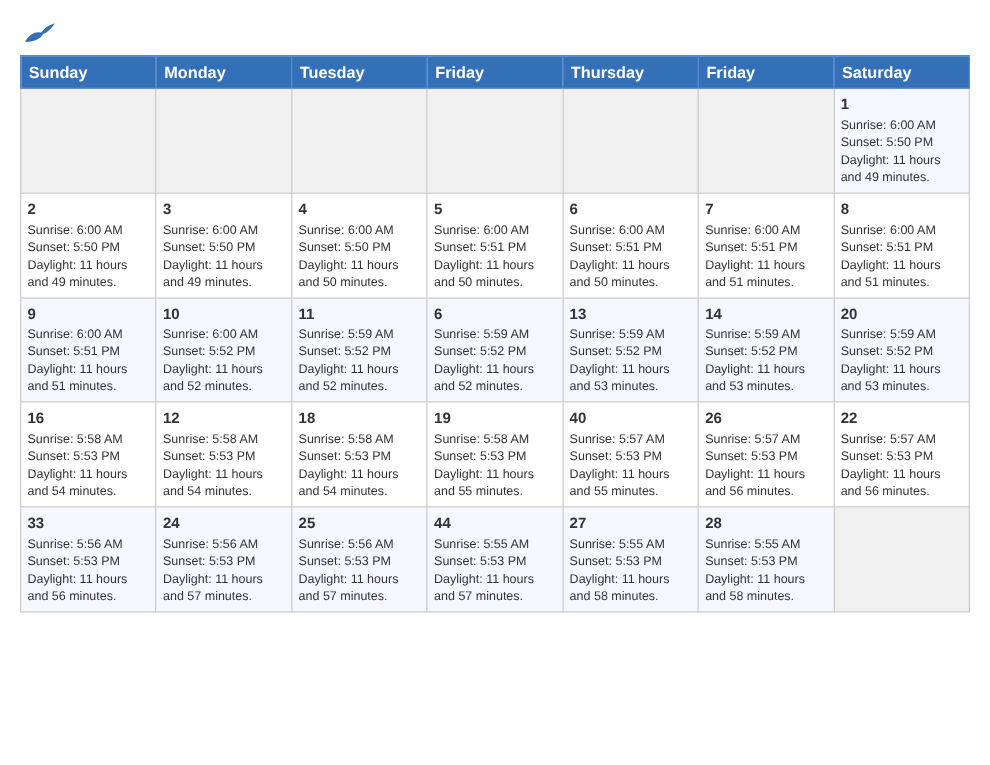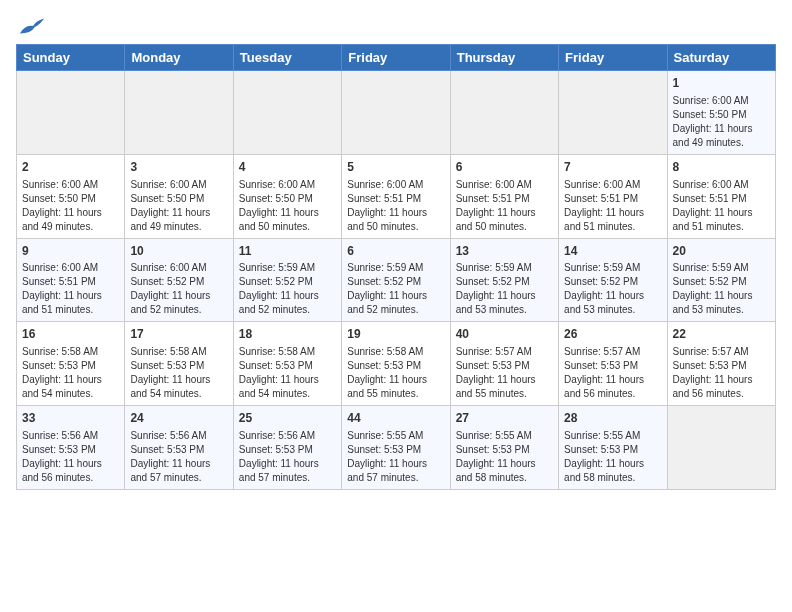--- a/index.html
+++ b/index.html
@@ -223,21 +223,21 @@
         </td>
       </tr>
       <tr>
         <td>
           <span class="day-num">16</span>
           <div>Sunrise: 5:58 AM</div>
           <div>Sunset: 5:53 PM</div>
           <div>Daylight: 11 hours and 54 minutes.</div>
         </td>
         <td>
-          <span class="day-num">17</span>
+          <span class="day-num">12</span>
           <div>Sunrise: 5:58 AM</div>
           <div>Sunset: 5:53 PM</div>
           <div>Daylight: 11 hours and 54 minutes.</div>
         </td>
         <td>
           <span class="day-num">18</span>
           <div>Sunrise: 5:58 AM</div>
           <div>Sunset: 5:53 PM</div>
           <div>Daylight: 11 hours and 54 minutes.</div>
         </td>

